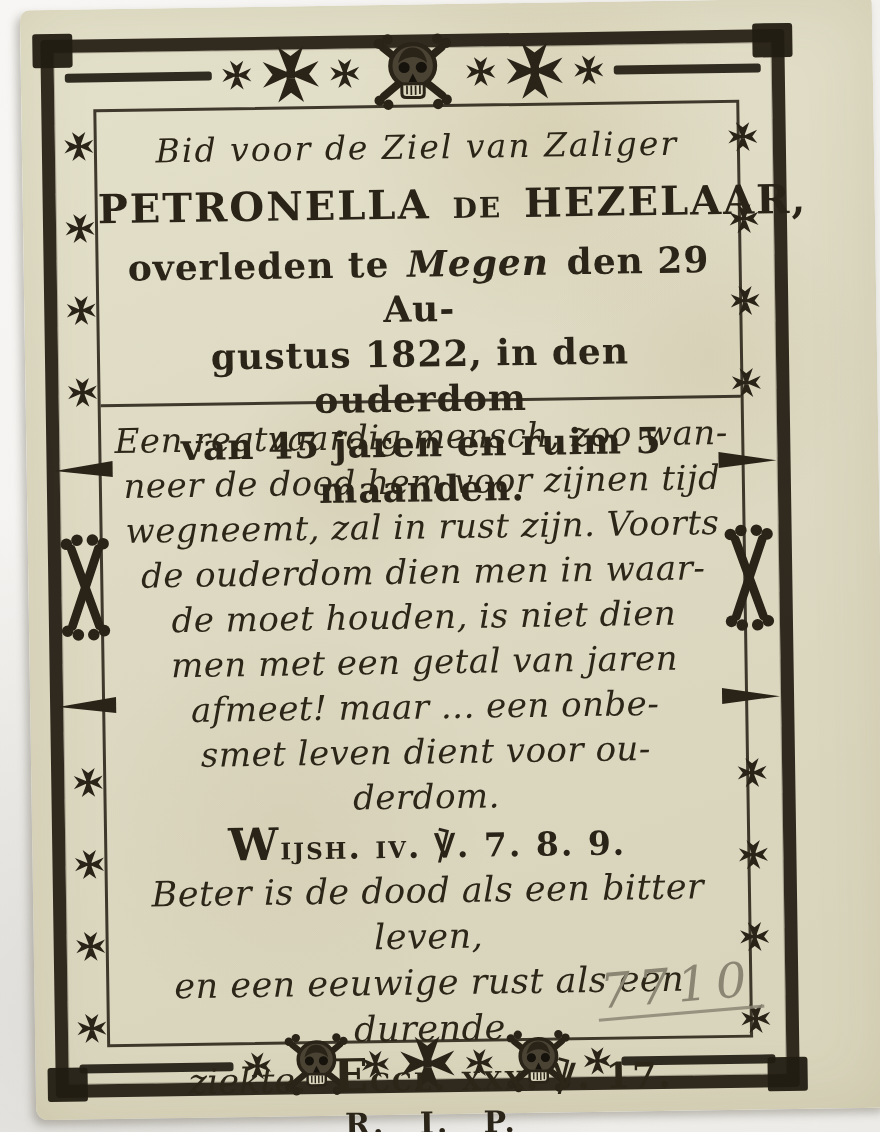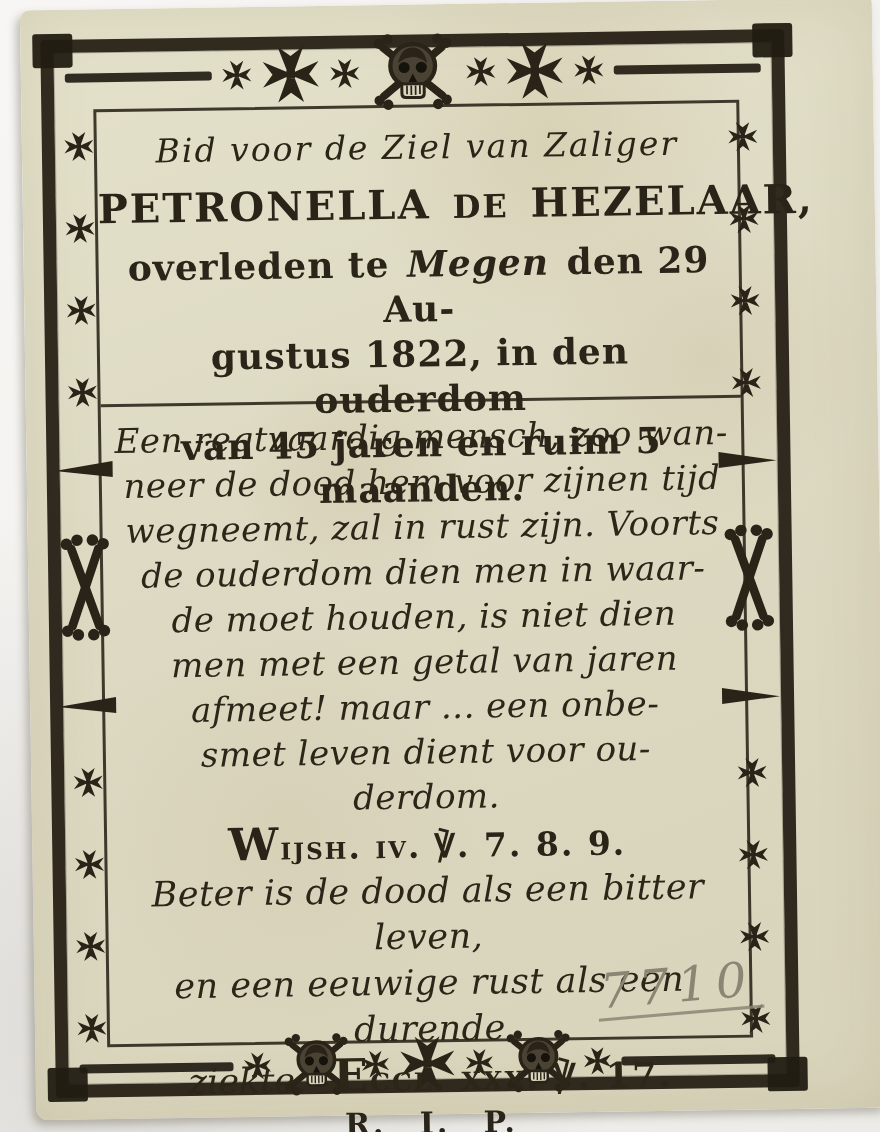--- a/index.html
+++ b/index.html
@@ -44,21 +44,21 @@
   .side-col{position:absolute; top:122px; height:912px; width:38px;
     display:flex; flex-direction:column; align-items:center; justify-content:space-between; z-index:3;}
   .col-left{left:38px;} .col-right{left:702px;}
   svg.icon{fill:#292318; overflow:visible;}
   .flip{transform:scaleX(-1);}
   
   .section-top{height:295px; border-bottom:3px solid rgba(34,28,18,.85);
     box-sizing:border-box; padding-top:20px; text-align:center; position:relative; z-index:5;}
   .header-line{font-style:italic; font-size:33px; letter-spacing:2px; color:#2b2518;}
   .name-line{margin-top:14px; font-weight:bold; font-size:40px; letter-spacing:2px; color:#292318; white-space:nowrap;}
-  .name-particle{font-size:32px; padding:0 6px;}
+  .name-particle{font-size:28px; padding:0 6px;}
   .death-block{margin-top:14px; font-weight:bold; font-size:36px; line-height:45px;
     color:#2b2519; letter-spacing:1px;}
   .place-italic{font-style:italic; padding:0 4px;}
   .section-quote{flex:1; padding-top:12px; text-align:center; position:relative; z-index:5;}
   .q1-line{font-style:italic; font-size:34px; line-height:45px; letter-spacing:.5px; color:#2c2619;}
   .scripture-ref{font-variant:small-caps; font-size:33px; line-height:42px; margin-top:2px;
     font-weight:bold; letter-spacing:2px; color:#292318; display:block;}
   .scripture-ref::first-letter{font-size:1.35em;}
   .q2-line{font-style:italic; font-size:35px; line-height:46px; letter-spacing:.5px; color:#2c2619;}
   .q2-last{font-size:35px; line-height:46px; color:#2c2619;}

